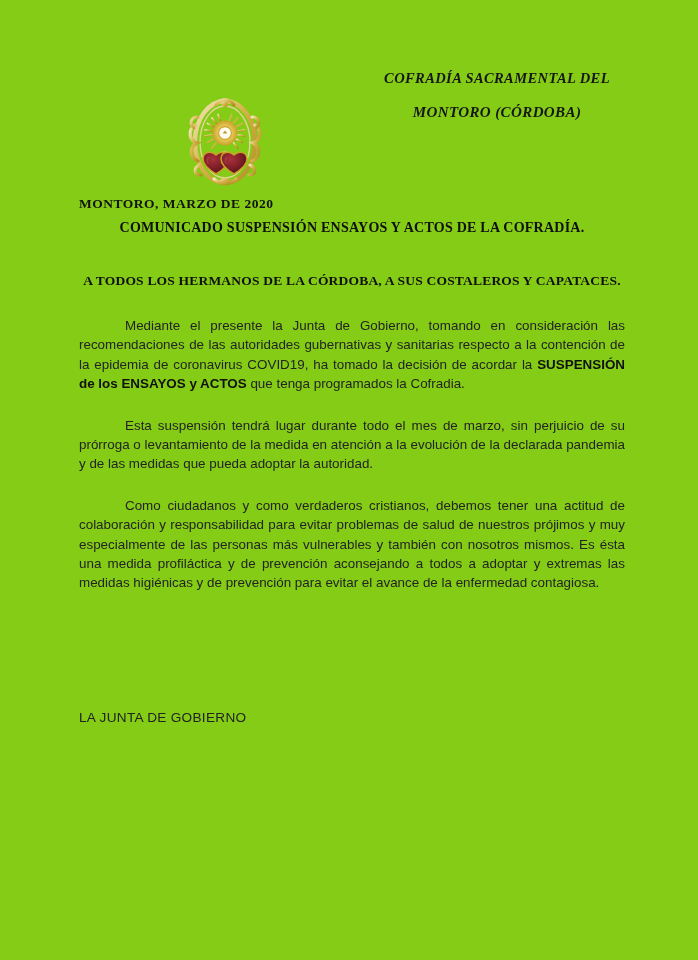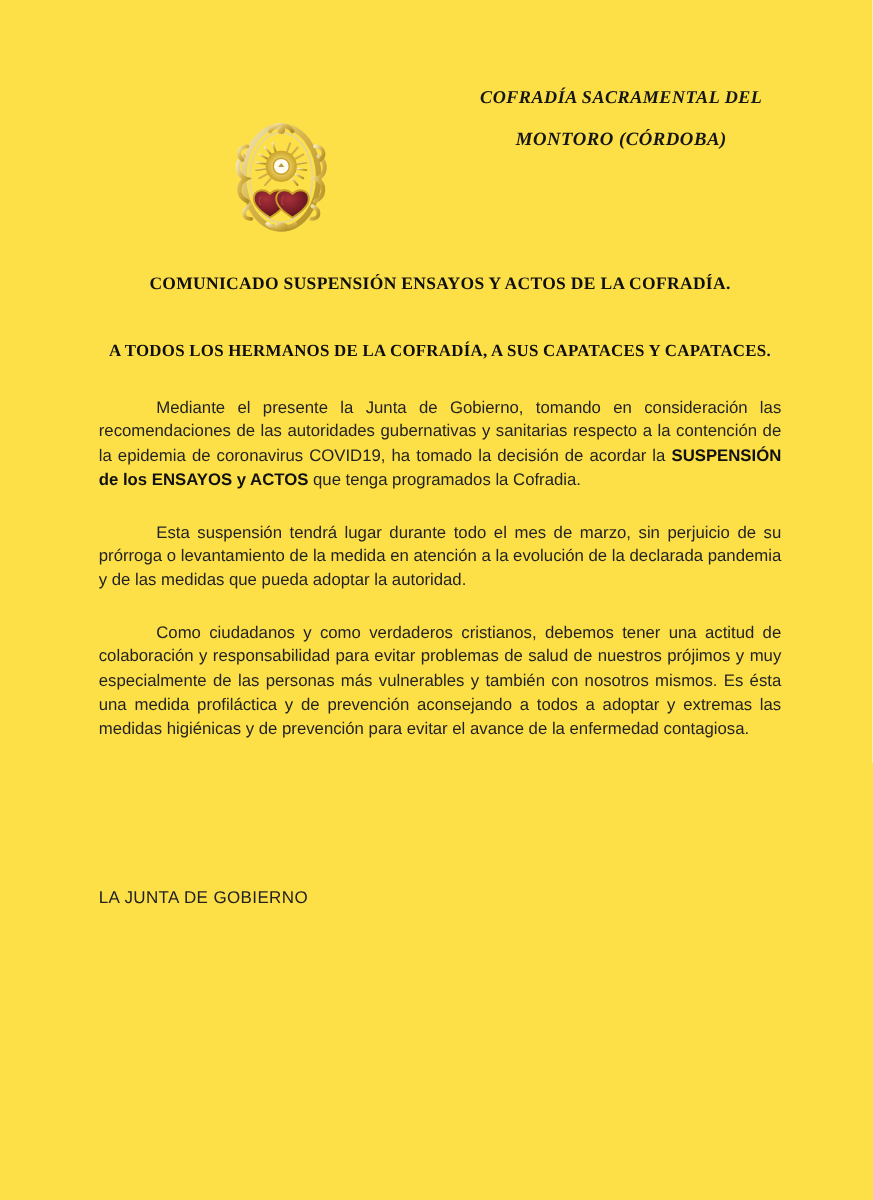--- a/index.html
+++ b/index.html
@@ -4,21 +4,21 @@
 <style>
   html, body {
     margin: 0;
     padding: 0;
     background: #ffffff;
   }
   .page {
     position: relative;
     width: 698px;
     height: 960px;
-    background: #fde047;
+    background: #84cc16;
     overflow: hidden;
     font-family: "Liberation Sans", sans-serif;
     color: #1a1a1a;
   }
 
   
   .letterhead {
     position: absolute;
     left: 0;
     top: 60px;
@@ -211,24 +211,25 @@
         </g>
       </svg>
     </div>
 
     <div class="letterhead-text">
       <div class="lh-line">COFRADÍA SACRAMENTAL DEL</div>
       <div class="lh-city">MONTORO (CÓRDOBA)</div>
     </div>
   </div>
 
+  <div class="date-line">MONTORO, MARZO DE 2020</div>
 
   <div class="doc-title">COMUNICADO SUSPENSIÓN ENSAYOS Y ACTOS DE LA COFRADÍA.</div>
 
-  <div class="addressee">A TODOS LOS HERMANOS DE LA COFRADÍA, A SUS CAPATACES Y CAPATACES.</div>
+  <div class="addressee">A TODOS LOS HERMANOS DE LA CÓRDOBA, A SUS COSTALEROS Y CAPATACES.</div>
 
   <div class="body-block">
     <p class="body-par"><span>Mediante el presente la Junta de Gobierno, tomando en consideración las recomendaciones de las autoridades gubernativas y sanitarias respecto a la contención de la epidemia de coronavirus COVID19, ha tomado la decisión de acordar la </span><b>SUSPENSIÓN de los ENSAYOS y ACTOS</b><span> que tenga programados la Cofradia.</span></p>
     <p class="body-par">Esta suspensión tendrá lugar durante todo el mes de marzo, sin perjuicio de su prórroga o levantamiento de la medida en atención a la evolución de la declarada pandemia y de las medidas que pueda adoptar la autoridad.</p>
     <p class="body-par">Como ciudadanos y como verdaderos cristianos, debemos tener una actitud de colaboración y responsabilidad para evitar problemas de salud de nuestros prójimos y muy especialmente de las personas más vulnerables y también con nosotros mismos. Es ésta una medida profiláctica y de prevención aconsejando a todos a adoptar y extremas las medidas higiénicas y de prevención para evitar el avance de la enfermedad contagiosa.</p>
   </div>
 
   <div class="signature">LA JUNTA DE GOBIERNO</div>
 
 </div>

